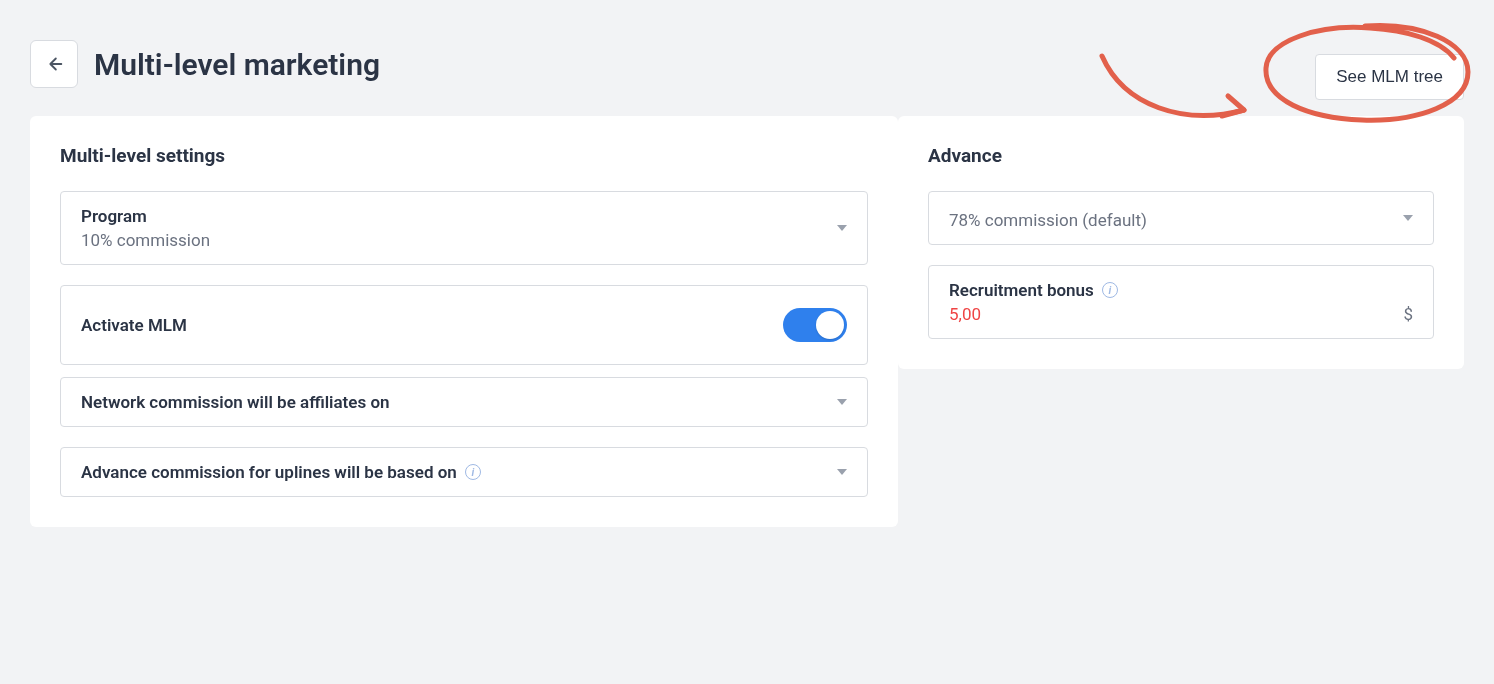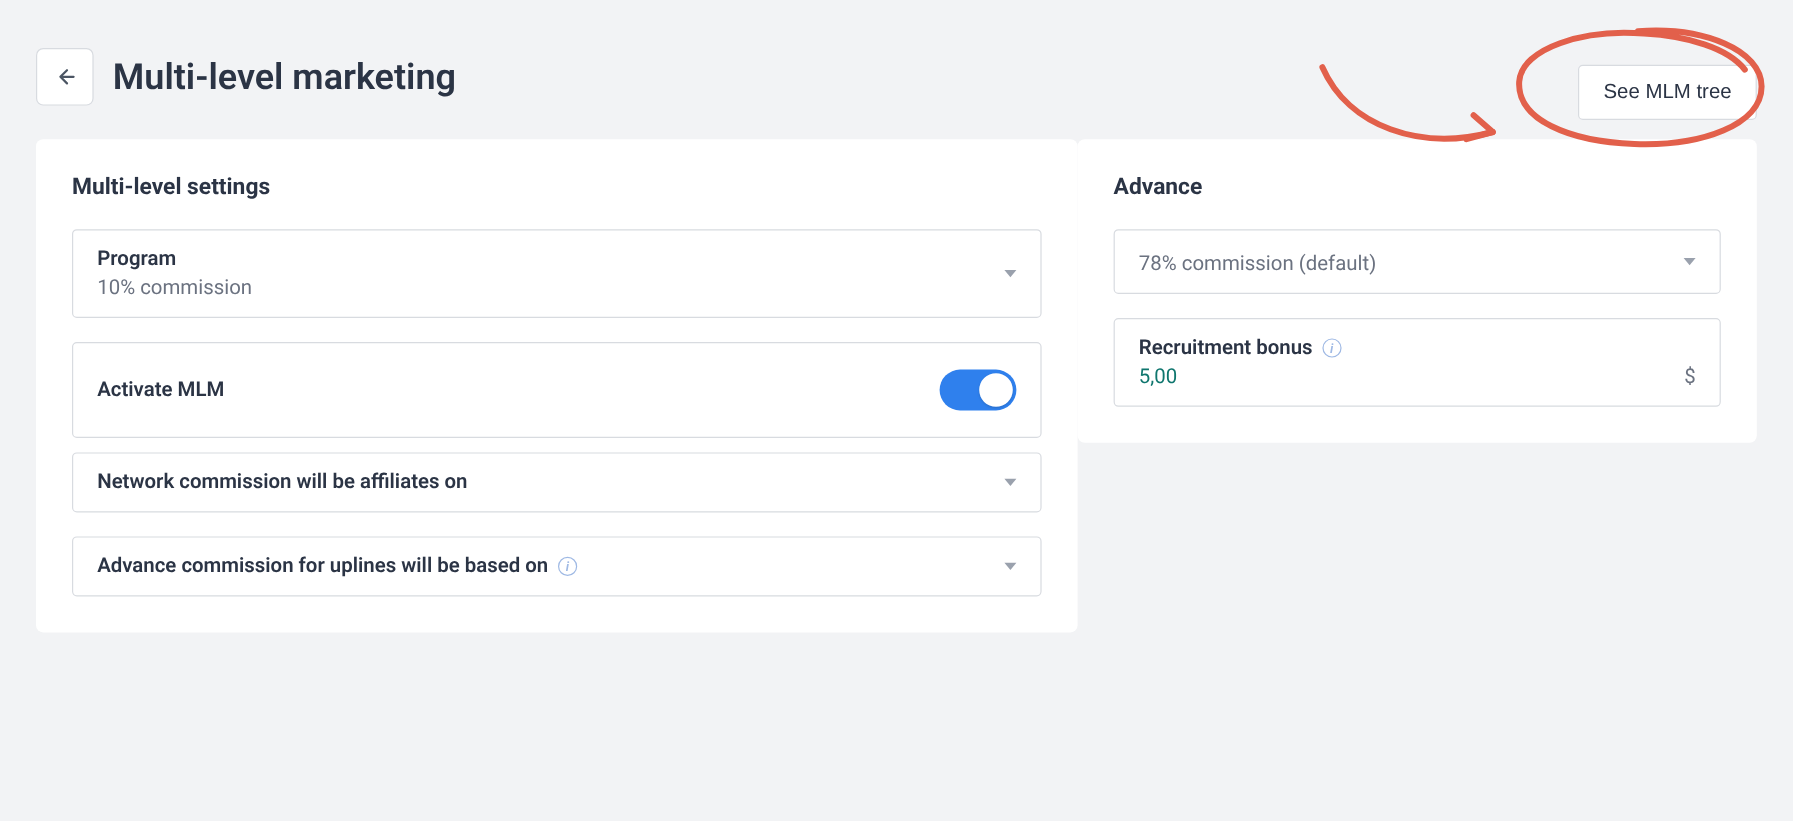--- a/index.html
+++ b/index.html
@@ -101,21 +101,21 @@
     }
     .field-value-row {
       display: flex;
       align-items: center;
       justify-content: space-between;
       margin-top: 4px;
     }
     .field-value-row .val {
       font-size: 17px;
       font-weight: 400;
-      color: #0f766e;
+      color: #ef4444;
     }
     .field-value-row .unit {
       font-size: 17px;
       font-weight: 400;
       color: #6b7280;
     }
     .caret {
       position: absolute;
       right: 20px;
       top: 50%;

